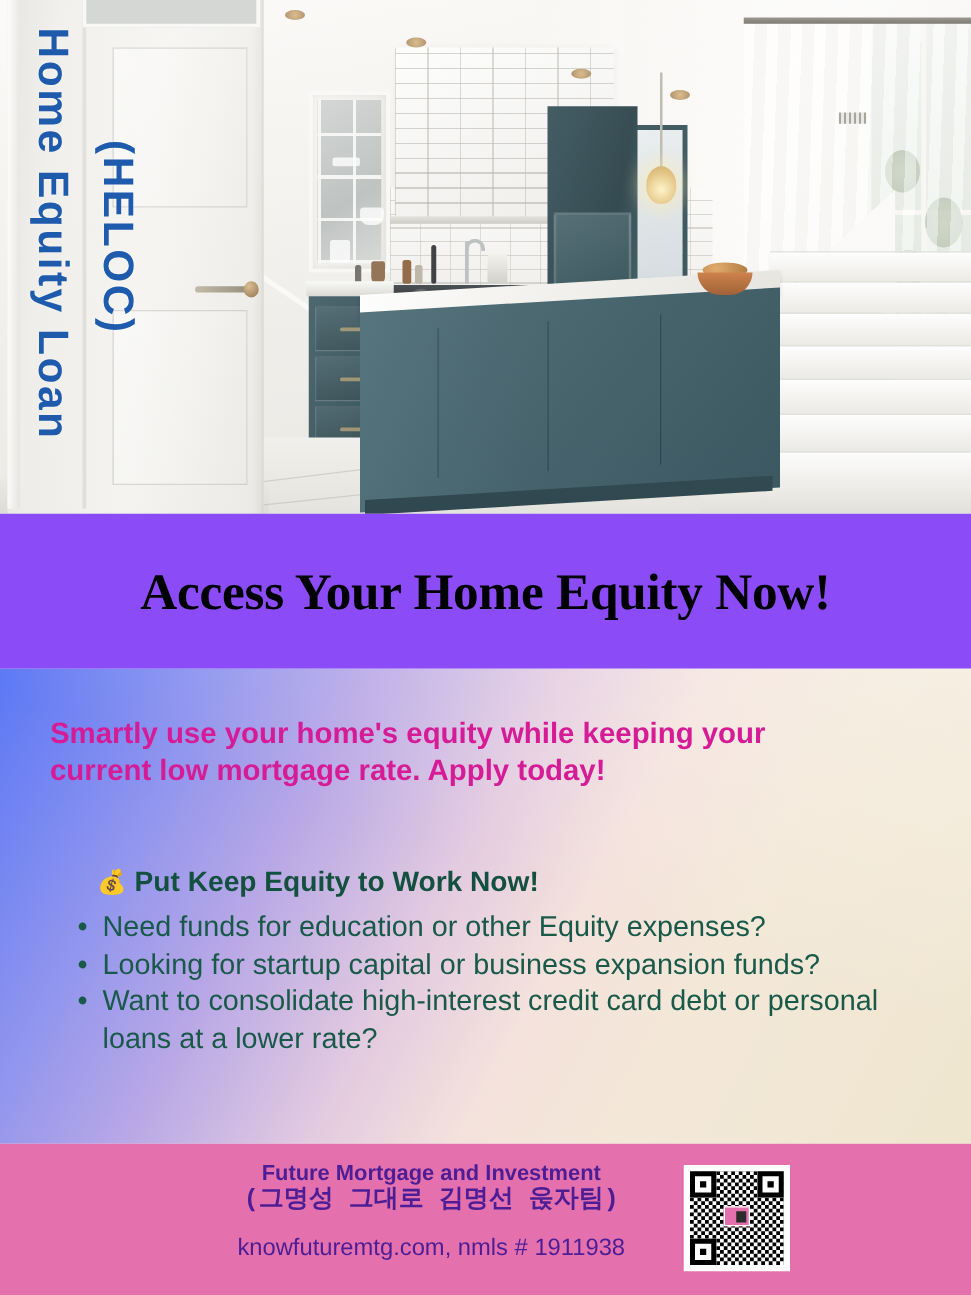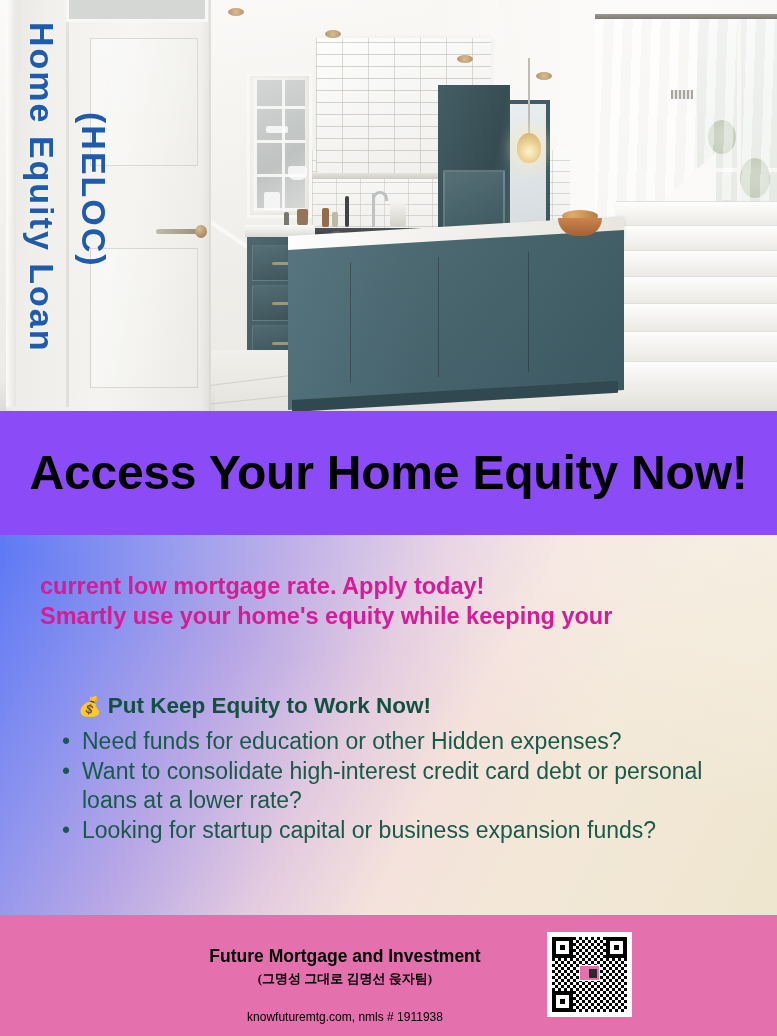--- a/index.html
+++ b/index.html
@@ -386,23 +386,23 @@
     font-weight: 700;
     letter-spacing: 7.5px;
     font-family: "DejaVu Sans", sans-serif;
     line-height: 1;
     margin-bottom: 14px;
     white-space: nowrap;
     text-align: center;
   }
   #banner-headline {
     color: #000000;
-    font-size: 48px;
+    font-size: 41px;
     font-weight: 700;
-    font-family: Liberation Sans, sans-serif;
+    font-family: Liberation Serif, serif;
     letter-spacing: -.2px;
     line-height: 1;
     white-space: nowrap;
   }
 
   
   #body-section {
     position: absolute; left: 0; top: 535px;
     width: 777px; height: 380px;
     background:
@@ -460,33 +460,33 @@
     font-size: 23px; line-height: 29.5px;
   }
 
   
   #footer {
     position: absolute; left: 0; top: 915px;
     width: 777px; height: 121px;
     background: #e471ad;
   }
   #footer-text {
-    position: absolute; left: 0; top: 30px; width: 690px;
+    position: absolute; left: 0; top: 12px; width: 690px;
     text-align: center;
-    color: #000000;
+    color: #4c1d95;
   }
   #footer-company {
     font-size: 17.5px; font-weight: 700; line-height: 22px;
   }
   #footer-company-kr {
-    font-size: 13px; font-weight: 700; line-height: 24px;
-    font-family: Liberation Serif, serif;
+    font-size: 20px; font-weight: 700; line-height: 24px;
+    font-family: Liberation Mono, monospace;
   }
   #footer-contact {
-    font-size: 12px; font-weight: 400; line-height: 20px;
+    font-size: 19px; font-weight: 400; line-height: 20px;
     margin-top: 16px;
   }
 
   #qr-wrap {
     position: absolute; left: 547px; top: 932px;
     width: 85px; height: 85px;
     background: #ffffff;
     padding: 5px;
   }
   #qr-code {
@@ -657,33 +657,33 @@
   </div>
 
   <div id="banner">
     <div id="banner-headline">Access Your Home Equity Now!</div>
   </div>
 
   <div id="body-section">
     <div id="body-wash"></div>
 
     <div id="lede">
+      <div>Smartly use your home's equity while keeping your</div>
       <div>current low mortgage rate. Apply today!</div>
-      <div>Smartly use your home's equity while keeping your</div>
     </div>
 
     <div id="cta-heading">
       <span id="money-bag-icon">💰</span>
       <span>Put Keep Equity to Work Now!</span>
     </div>
 
     <ul id="benefit-list">
-      <li>Need funds for education or other Hidden expenses?</li>
+      <li>Need funds for education or other Equity expenses?</li>
+      <li>Looking for startup capital or business expansion funds?</li>
       <li>Want to consolidate high-interest credit card debt or personal loans at a lower rate?</li>
-      <li>Looking for startup capital or business expansion funds?</li>
     </ul>
   </div>
 
   <div id="footer">
     <div id="footer-text">
       <div id="footer-company">Future Mortgage and Investment</div>
       <div id="footer-company-kr">(그명성 그대로 김명선 욵자팀)</div>
       <div id="footer-contact">knowfuturemtg.com, nmls # 1911938</div>
     </div>
   </div>

